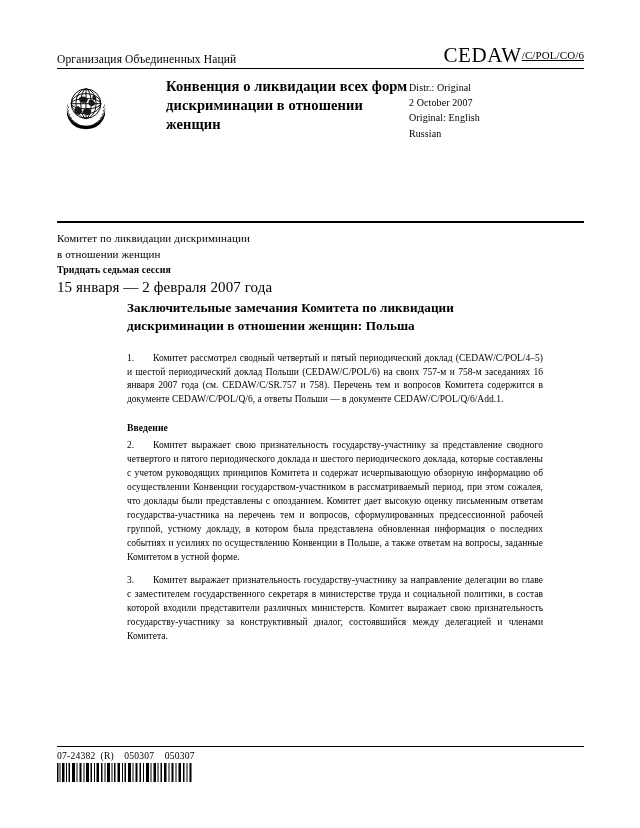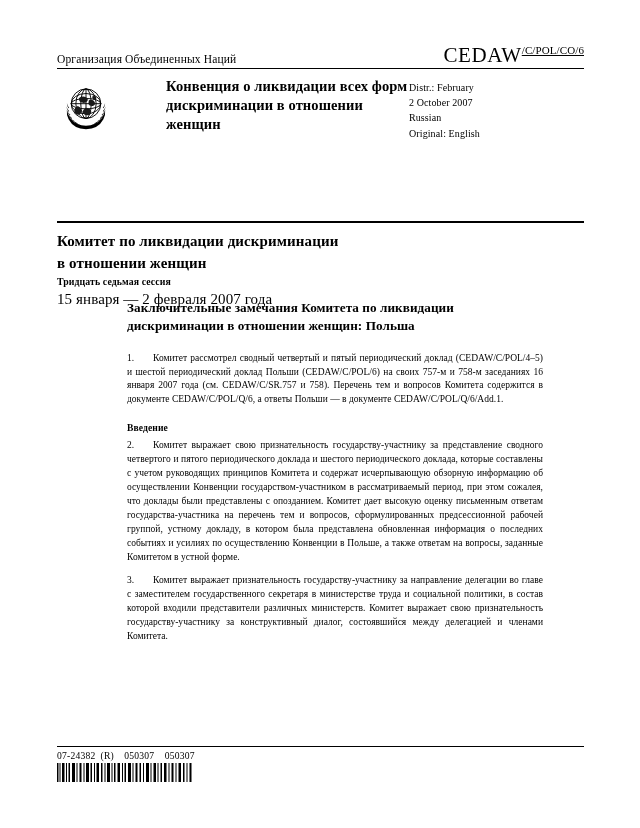--- a/index.html
+++ b/index.html
@@ -38,21 +38,21 @@
     padding-bottom: 2px;
   }
   .org-name {
     font-size: 11.5px;
     letter-spacing: 0.15px;
     line-height: 1.1;
     white-space: nowrap;
   }
   .symbol-block {
     display: flex;
-    align-items: flex-start;
+    align-items: center;
     white-space: nowrap;
   }
   .symbol-main {
     font-size: 21px;
     letter-spacing: 0.6px;
     line-height: 1;
   }
   .symbol-sub {
     font-size: 11px;
     letter-spacing: 0.1px;
@@ -112,22 +112,22 @@
   .committee {
     position: absolute;
     left: 57px;
     top: 231px;
     width: 400px;
     font-size: 10.5px;
     line-height: 1.45;
     letter-spacing: 0.1px;
   }
   .committee .c-bold {
-    font-weight: bold;
-    font-size: 15px;
+    font-weight: normal;
+    font-size: 11px;
   }
   .committee .c-session {
     font-weight: bold;
     font-size: 9.8px;
   }
   .committee .c-dates {
     font-weight: normal;
     font-size: 15px;
     font-family: Liberation Serif, serif;
   }
@@ -242,24 +242,24 @@
                      M71 77 q4 -3 7 -7 q-4 4 -8 6 z M65 81 q5 -2 8 -6 q-4 3 -9 5 z
                      M59 84 q5 -1 9 -4 q-5 2 -10 3 z"></path>
             <path d="M44 86 q6 1 12 0 q-6 2 -12 0 z"></path>
           </g>
         </svg>
       </div>
 
       <div class="conv-title">Конвенция о ликвидации всех форм дискриминации в отношении женщин</div>
 
       <div class="distr-block">
-        <div>Distr.: February</div>
+        <div>Distr.: Original</div>
         <div>2 October 2007</div>
+        <div>Original: English</div>
         <div>Russian</div>
-        <div>Original: English</div>
       </div>
 
     </div>
   </div>
 
   <div class="rule-thick"></div>
 
   <div class="committee">
     <div class="c-bold">Комитет по ликвидации дискриминации</div>
     <div class="c-bold">в отношении женщин</div>

